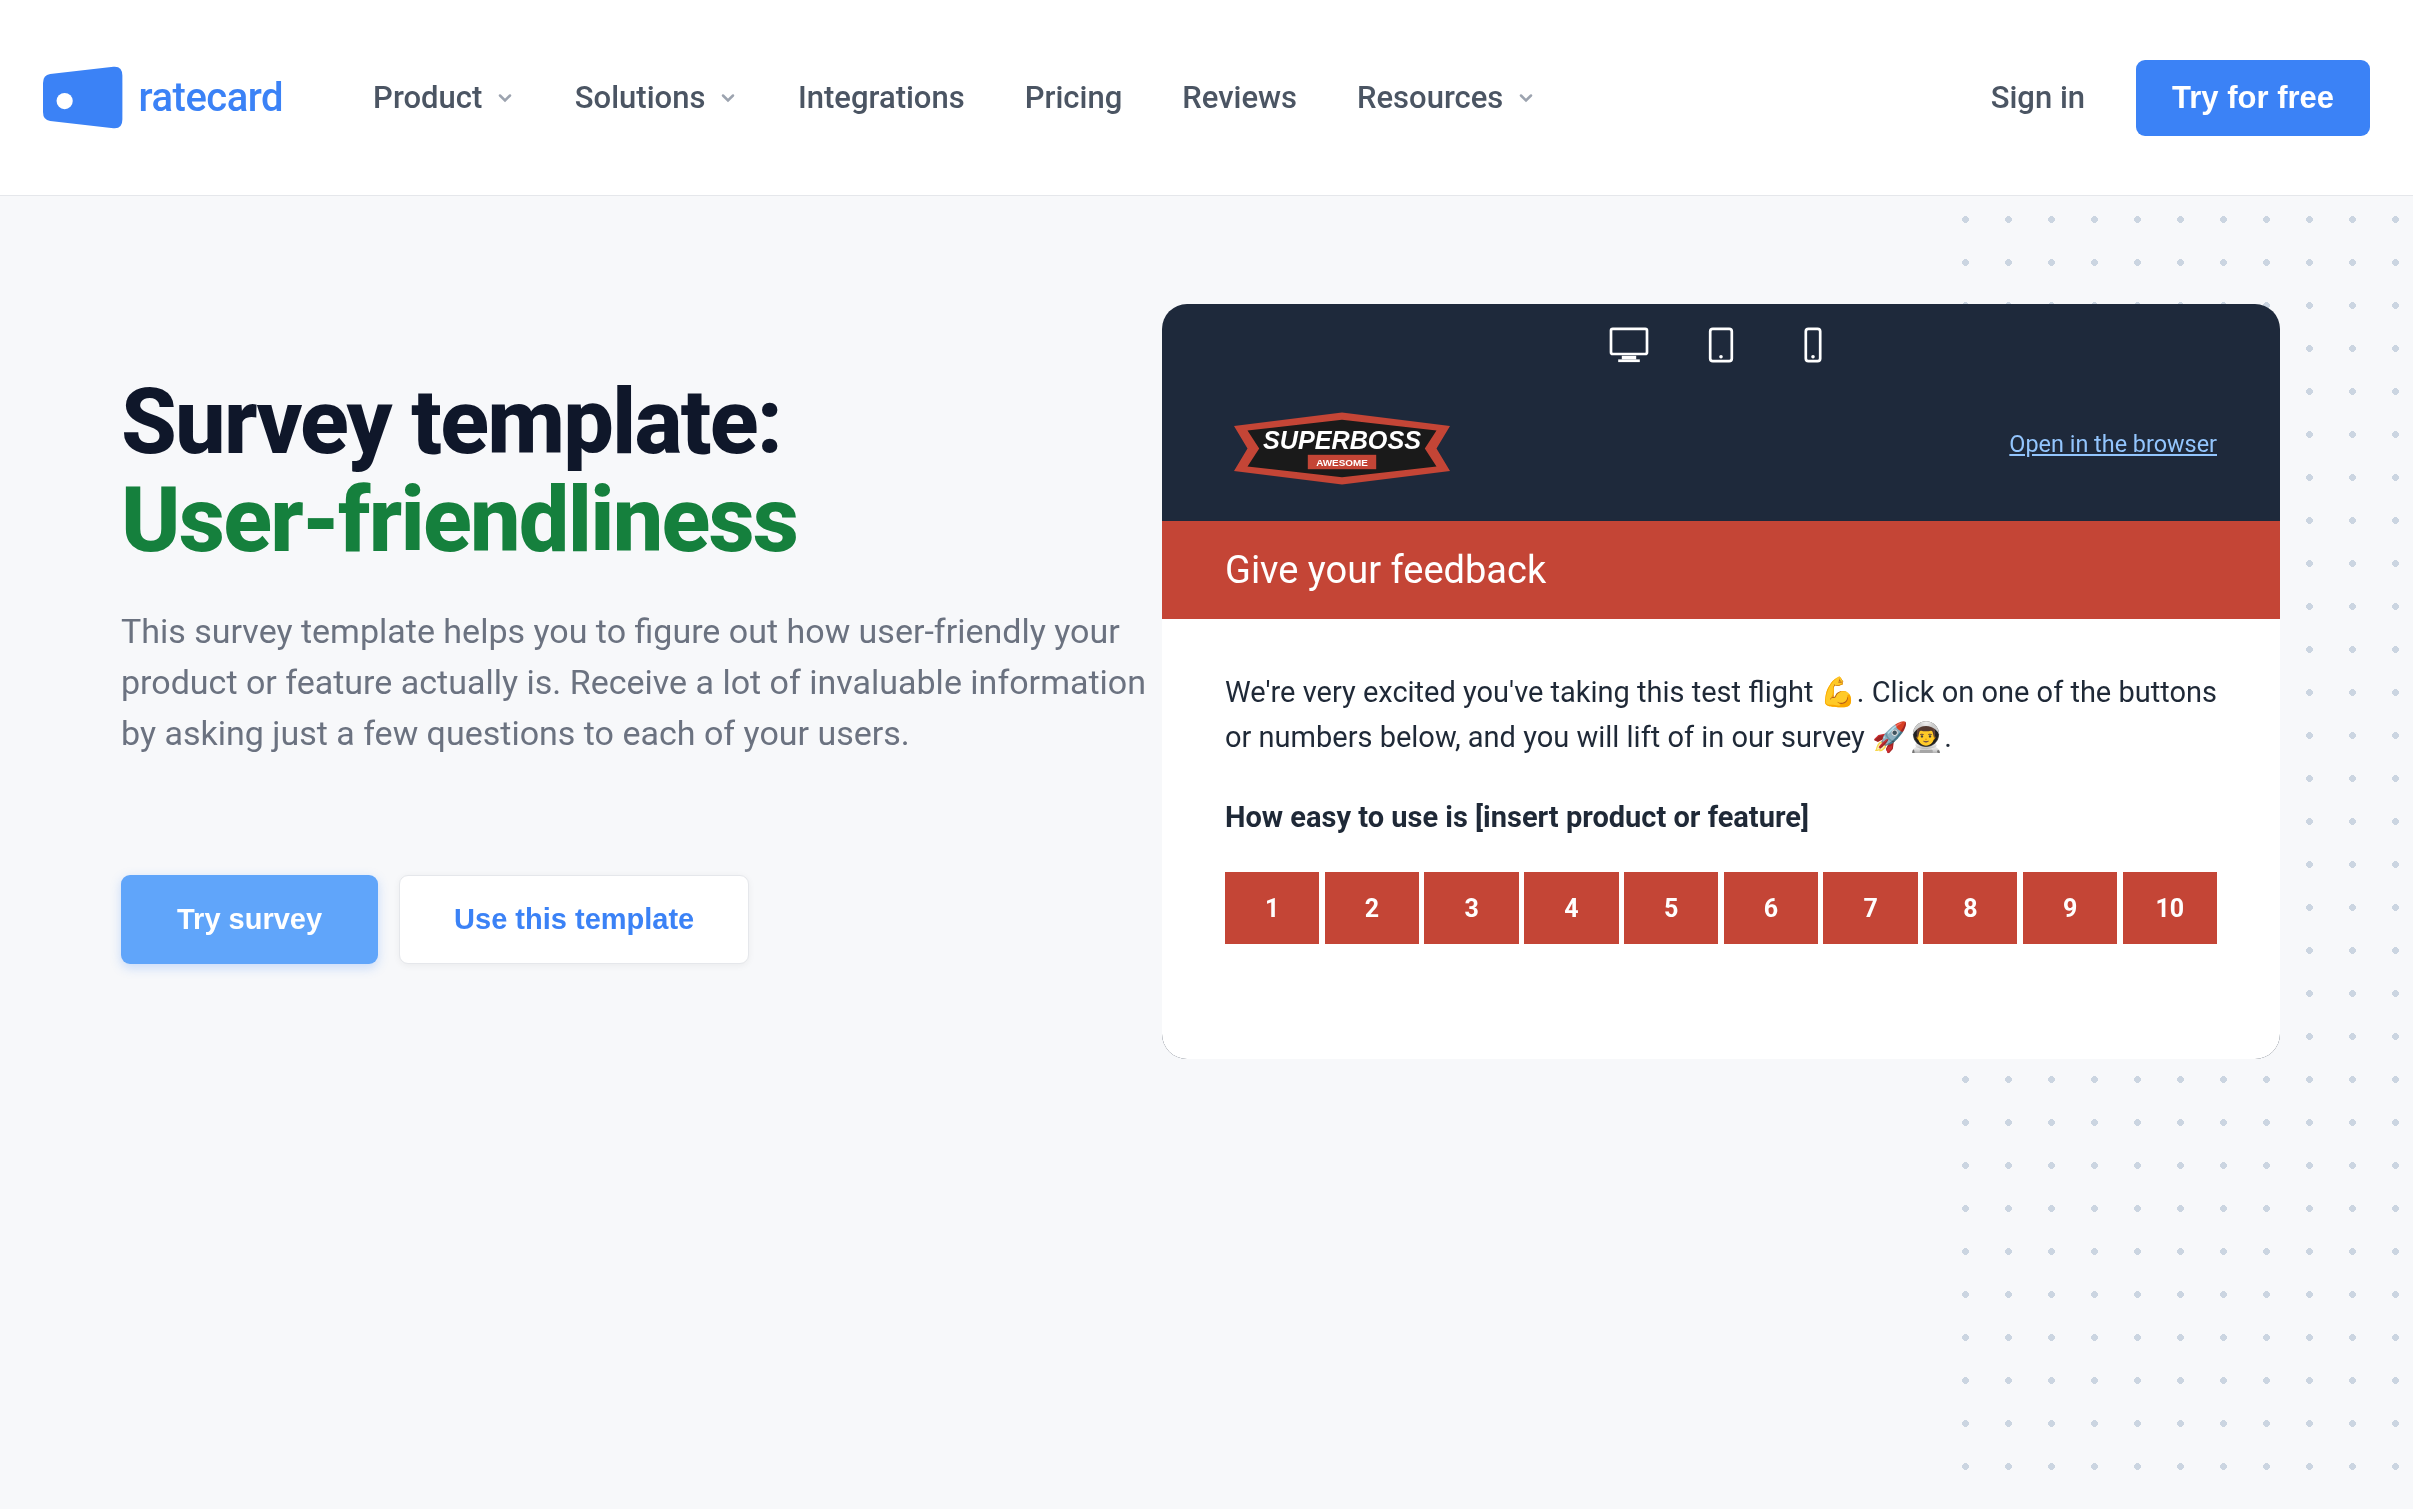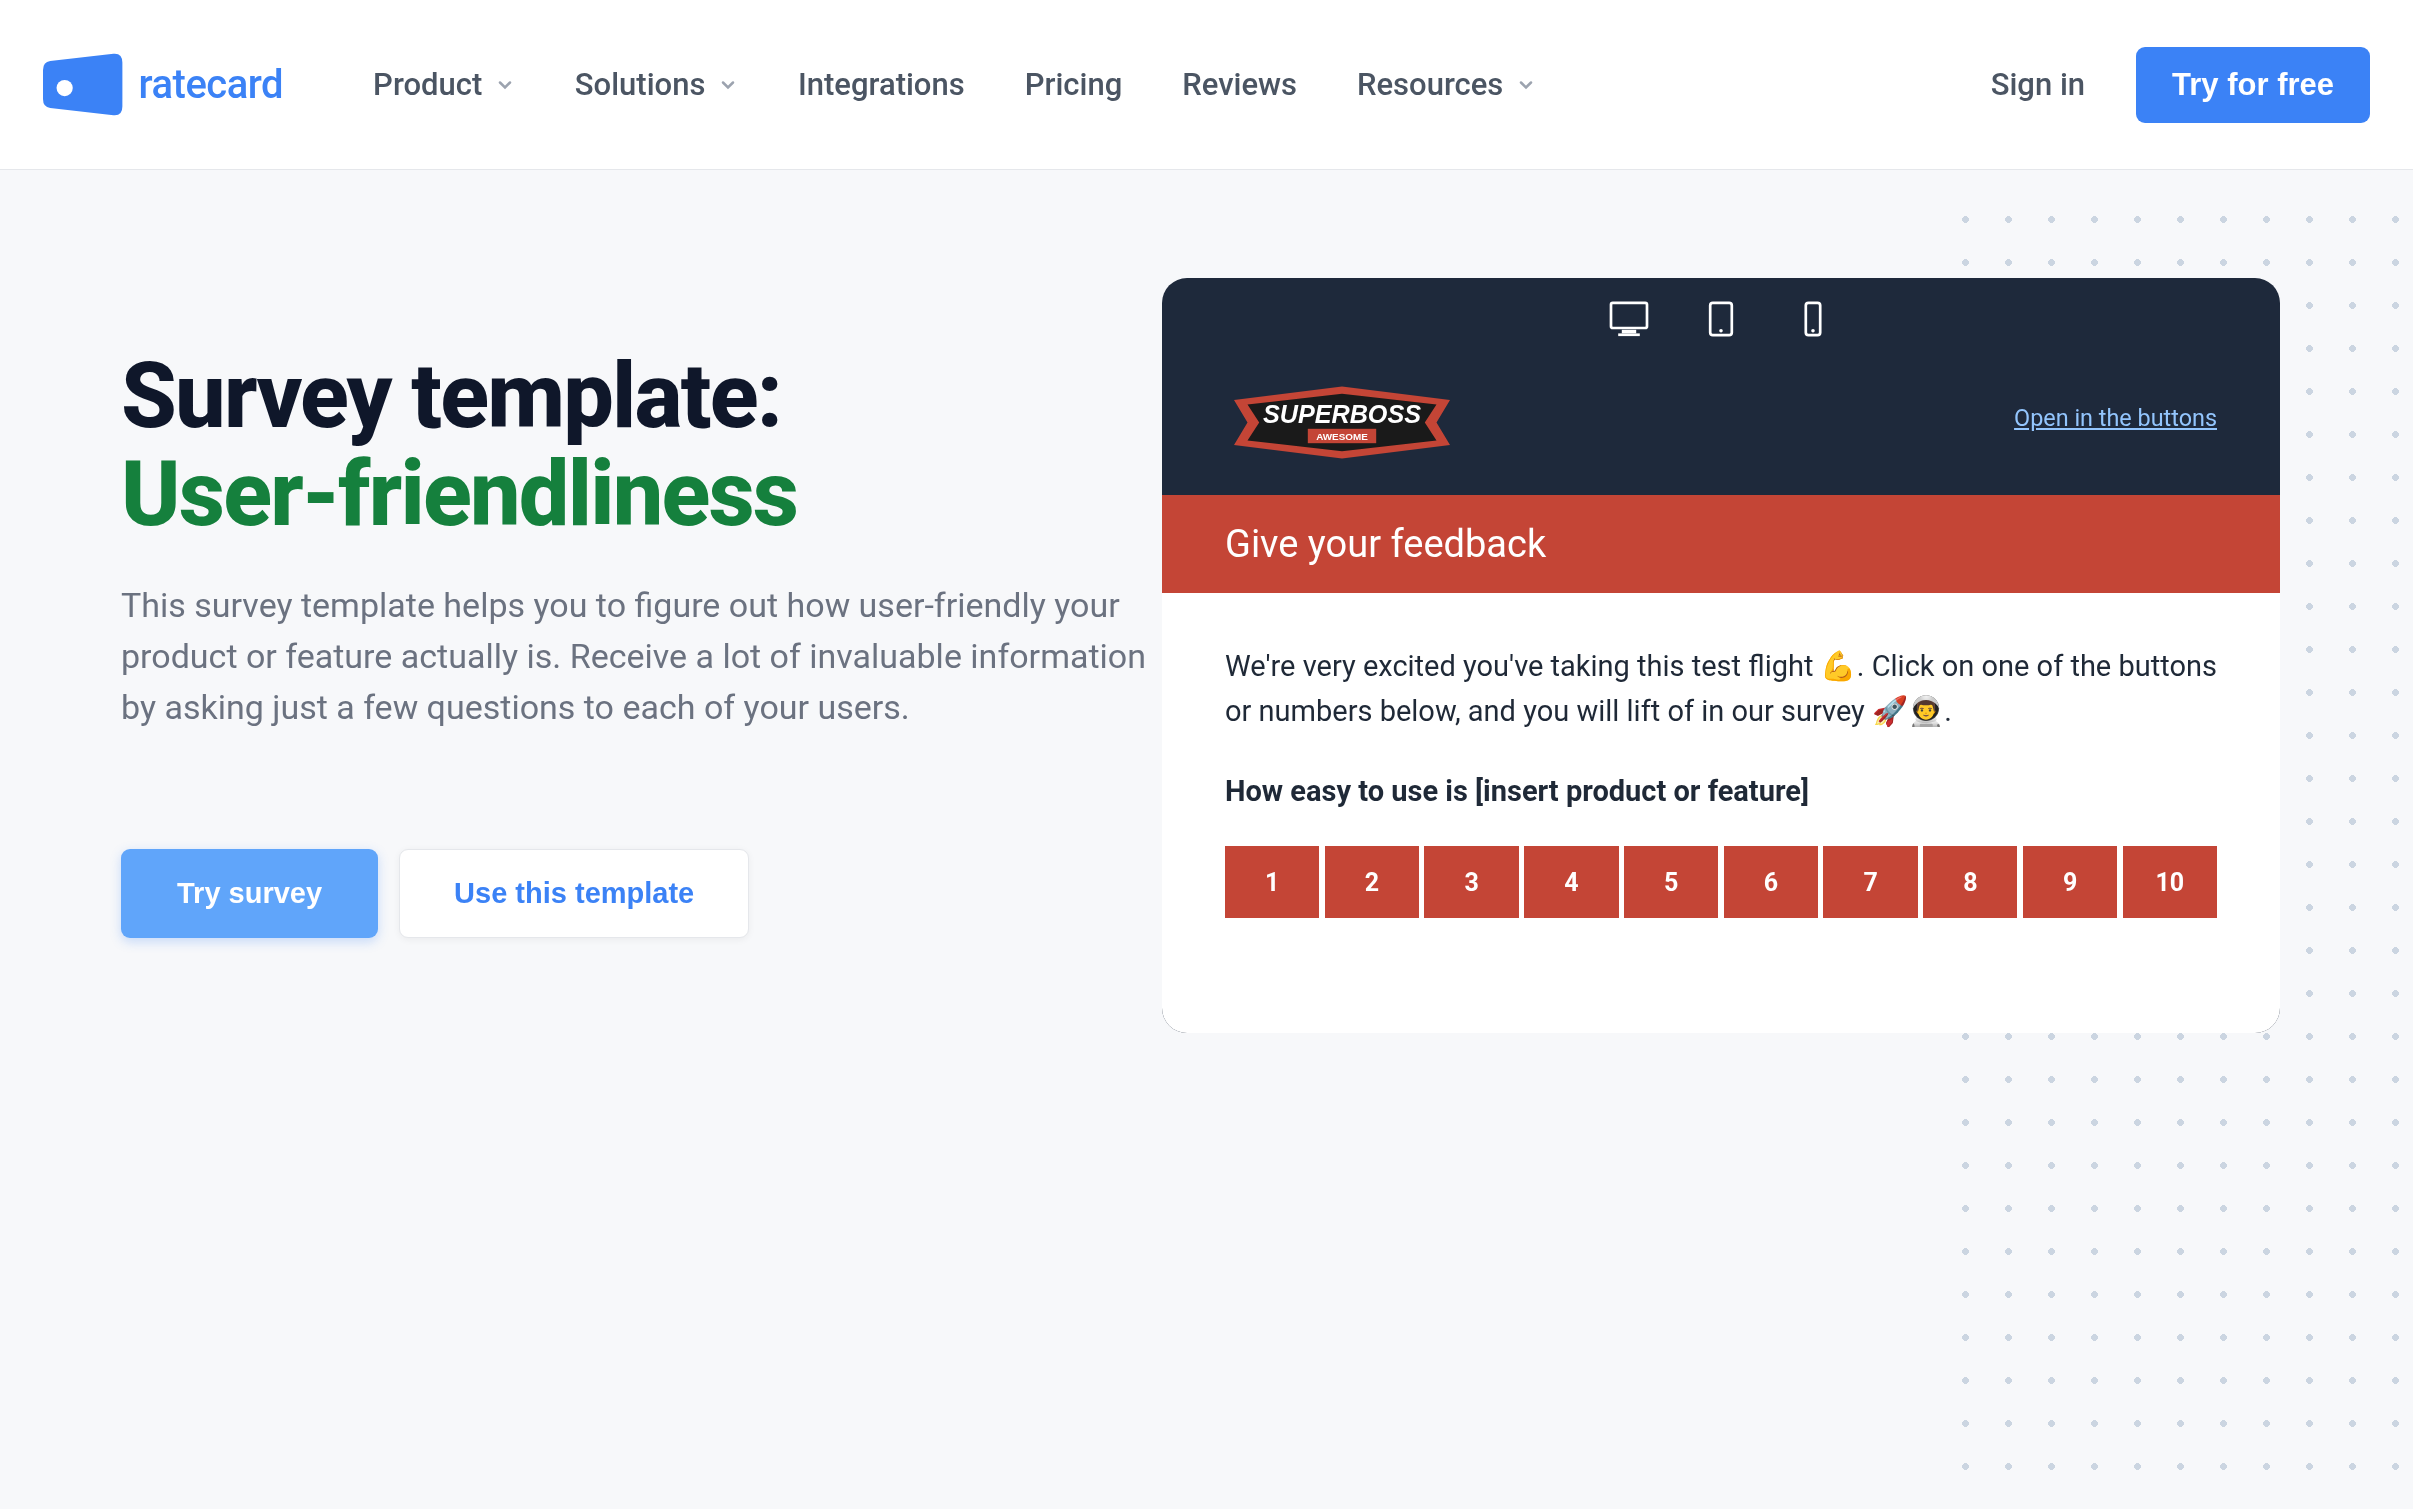--- a/index.html
+++ b/index.html
@@ -1,19 +1,19 @@
 <!DOCTYPE html>
 <html style="font-size:14.4px"><head>
 <meta charset="utf-8">
 <style>
 * { margin: 0; padding: 0; box-sizing: border-box; }
 body { font-family: -apple-system, BlinkMacSystemFont, 'Segoe UI', Roboto, Helvetica, Arial, sans-serif; background: #f7f8fa; color: #1a202c; width: 2413px; height: 1510px; overflow: hidden; }
 
 
-.header { background: #fff; border-bottom: 0.9px solid #e5e7eb; display: flex; align-items: center; padding: 0 43px; height: 170px; }
+.header { background: #fff; border-bottom: 0.9px solid #e5e7eb; display: flex; align-items: center; padding: 0 43px; height: 196px; }
 .logo-wrap { display: flex; align-items: center; gap: 12.6px; margin-right: 90px; }
 .logo-mark { width: 83px; height: 69px; }
 .logo-text { font-size: 40px; font-weight: 500; color: #3b82f6; letter-spacing: -0.5px; }
 .nav { display: flex; gap: 60px; flex: 1; }
 .nav-item { display: flex; align-items: center; gap: 12.6px; font-size: 31px; font-weight: 500; color: #4b5563; cursor: pointer; }
 .chevron { width: 20px; height: 20px; }
 .auth { display: flex; align-items: center; gap: 51px; }
 .signin { font-size: 31px; font-weight: 500; color: #4b5563; cursor: pointer; }
 .try-free { background: #3b82f6; color: #fff; font-size: 31px; font-weight: 600; padding: 20px 36px; border-radius: 9px; border: none; cursor: pointer; }
 
@@ -129,21 +129,21 @@
         </svg>
     </div>
     <div class="preview-top">
       <svg class="superboss" viewBox="0 0 260 100">
         <path d="M10 30 L130 15 L250 30 L235 55 L250 80 L130 95 L10 80 L25 55 Z" fill="#c44536"></path>
         <path d="M25 35 L130 23 L235 35 L222 55 L235 75 L130 87 L25 75 L38 55 Z" fill="#1a1a1a"></path>
         <text x="130" y="55" text-anchor="middle" font-family="Arial Black, sans-serif" font-size="28" font-weight="900" fill="#fff" font-style="italic">SUPERBOSS</text>
         <rect x="92" y="62" width="76" height="16" fill="#c44536"></rect>
         <text x="130" y="74" text-anchor="middle" font-family="Arial, sans-serif" font-size="11" font-weight="700" fill="#fff">AWESOME</text>
       </svg>
-      <a class="open-browser">Open in the buttons</a>
+      <a class="open-browser">Open in the browser</a>
     </div>
     <div class="feedback-bar">Give your feedback</div>
     <div class="email-body">
       <p class="intro">We're very excited you've taking this test flight 💪. Click on one of the buttons or numbers below, and you will lift of in our survey 🚀👨‍🚀.</p>
       <p class="question">How easy to use is [insert product or feature]</p>
       <div class="scale">
         <div class="scale-btn">1</div>
         <div class="scale-btn">2</div>
         <div class="scale-btn">3</div>
         <div class="scale-btn">4</div>

